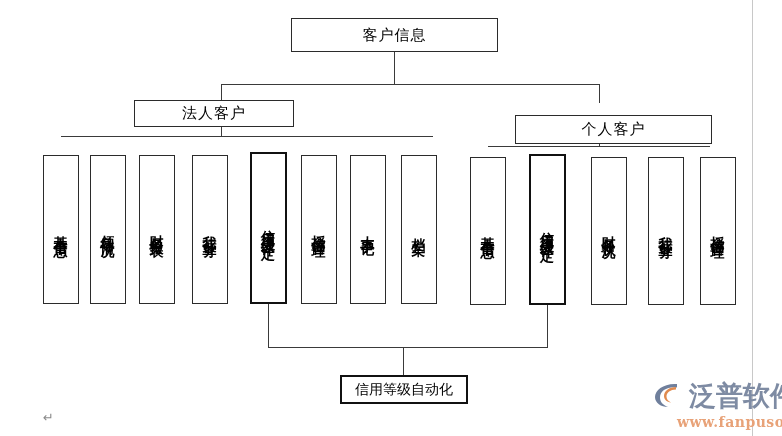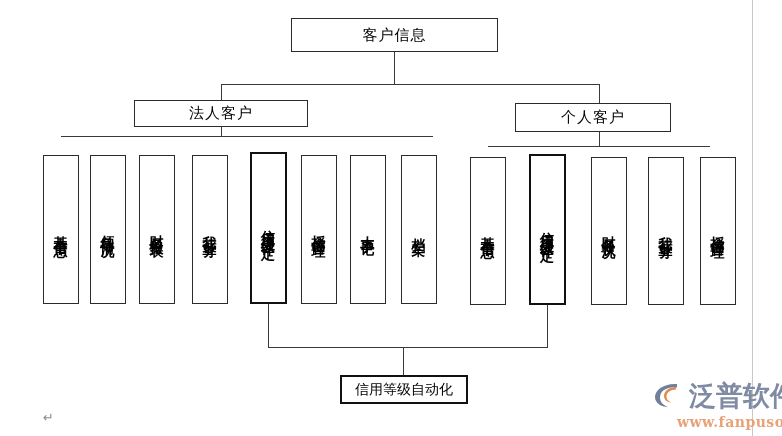--- a/index.html
+++ b/index.html
@@ -138,25 +138,25 @@
 
   <div class="line v" style="left:268px; top:304px; height:43px;"></div>
   <div class="line v" style="left:547px; top:304px; height:43px;"></div>
   <div class="line h" style="left:268px; top:347px; width:280px;"></div>
   <div class="line v" style="left:403px; top:347px; height:28px;"></div>
 
   <div class="node h" style="left:291px; top:18px; width:207px; height:34px;">
     <span class="label">客户信息</span>
   </div>
 
-  <div class="node h" style="left:134px; top:100px; width:174px; height:27px;">
+  <div class="node h" style="left:134px; top:100px; width:160px; height:27px;">
     <span class="label">法人客户</span>
   </div>
 
-  <div class="node h" style="left:515px; top:103px; width:156px; height:29px;">
+  <div class="node h" style="left:515px; top:115px; width:197px; height:29px;">
     <span class="label">个人客户</span>
   </div>
 
   <div class="node v" style="left:43px; top:155px; width:36px; height:149px;">
     <span class="label">基本信息</span>
   </div>
   <div class="node v" style="left:90px; top:155px; width:36px; height:149px;">
     <span class="label">领导情况</span>
   </div>
   <div class="node v" style="left:139px; top:155px; width:36px; height:149px;">

